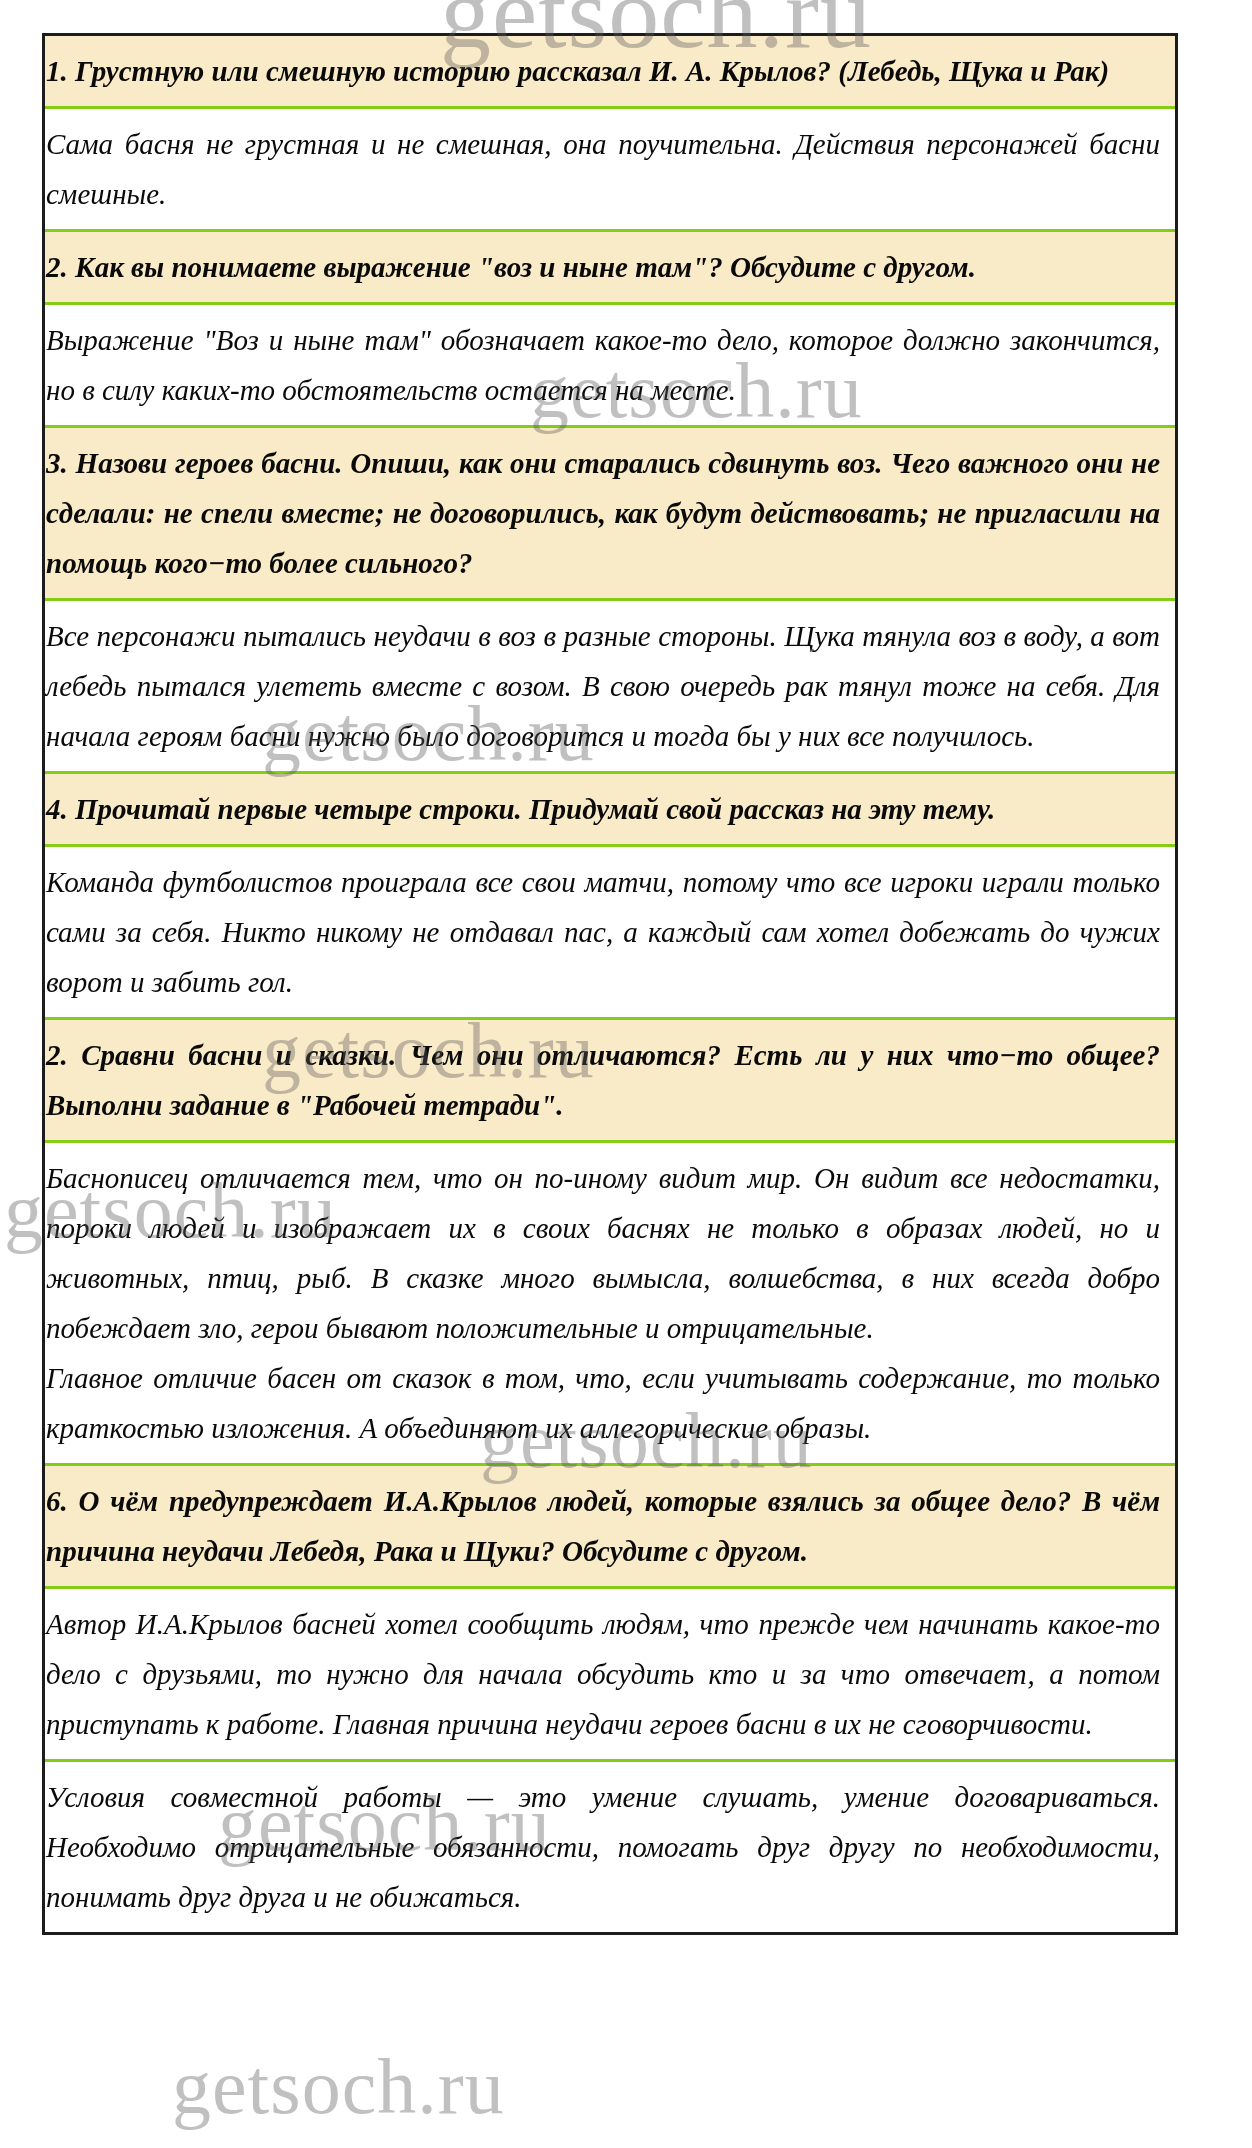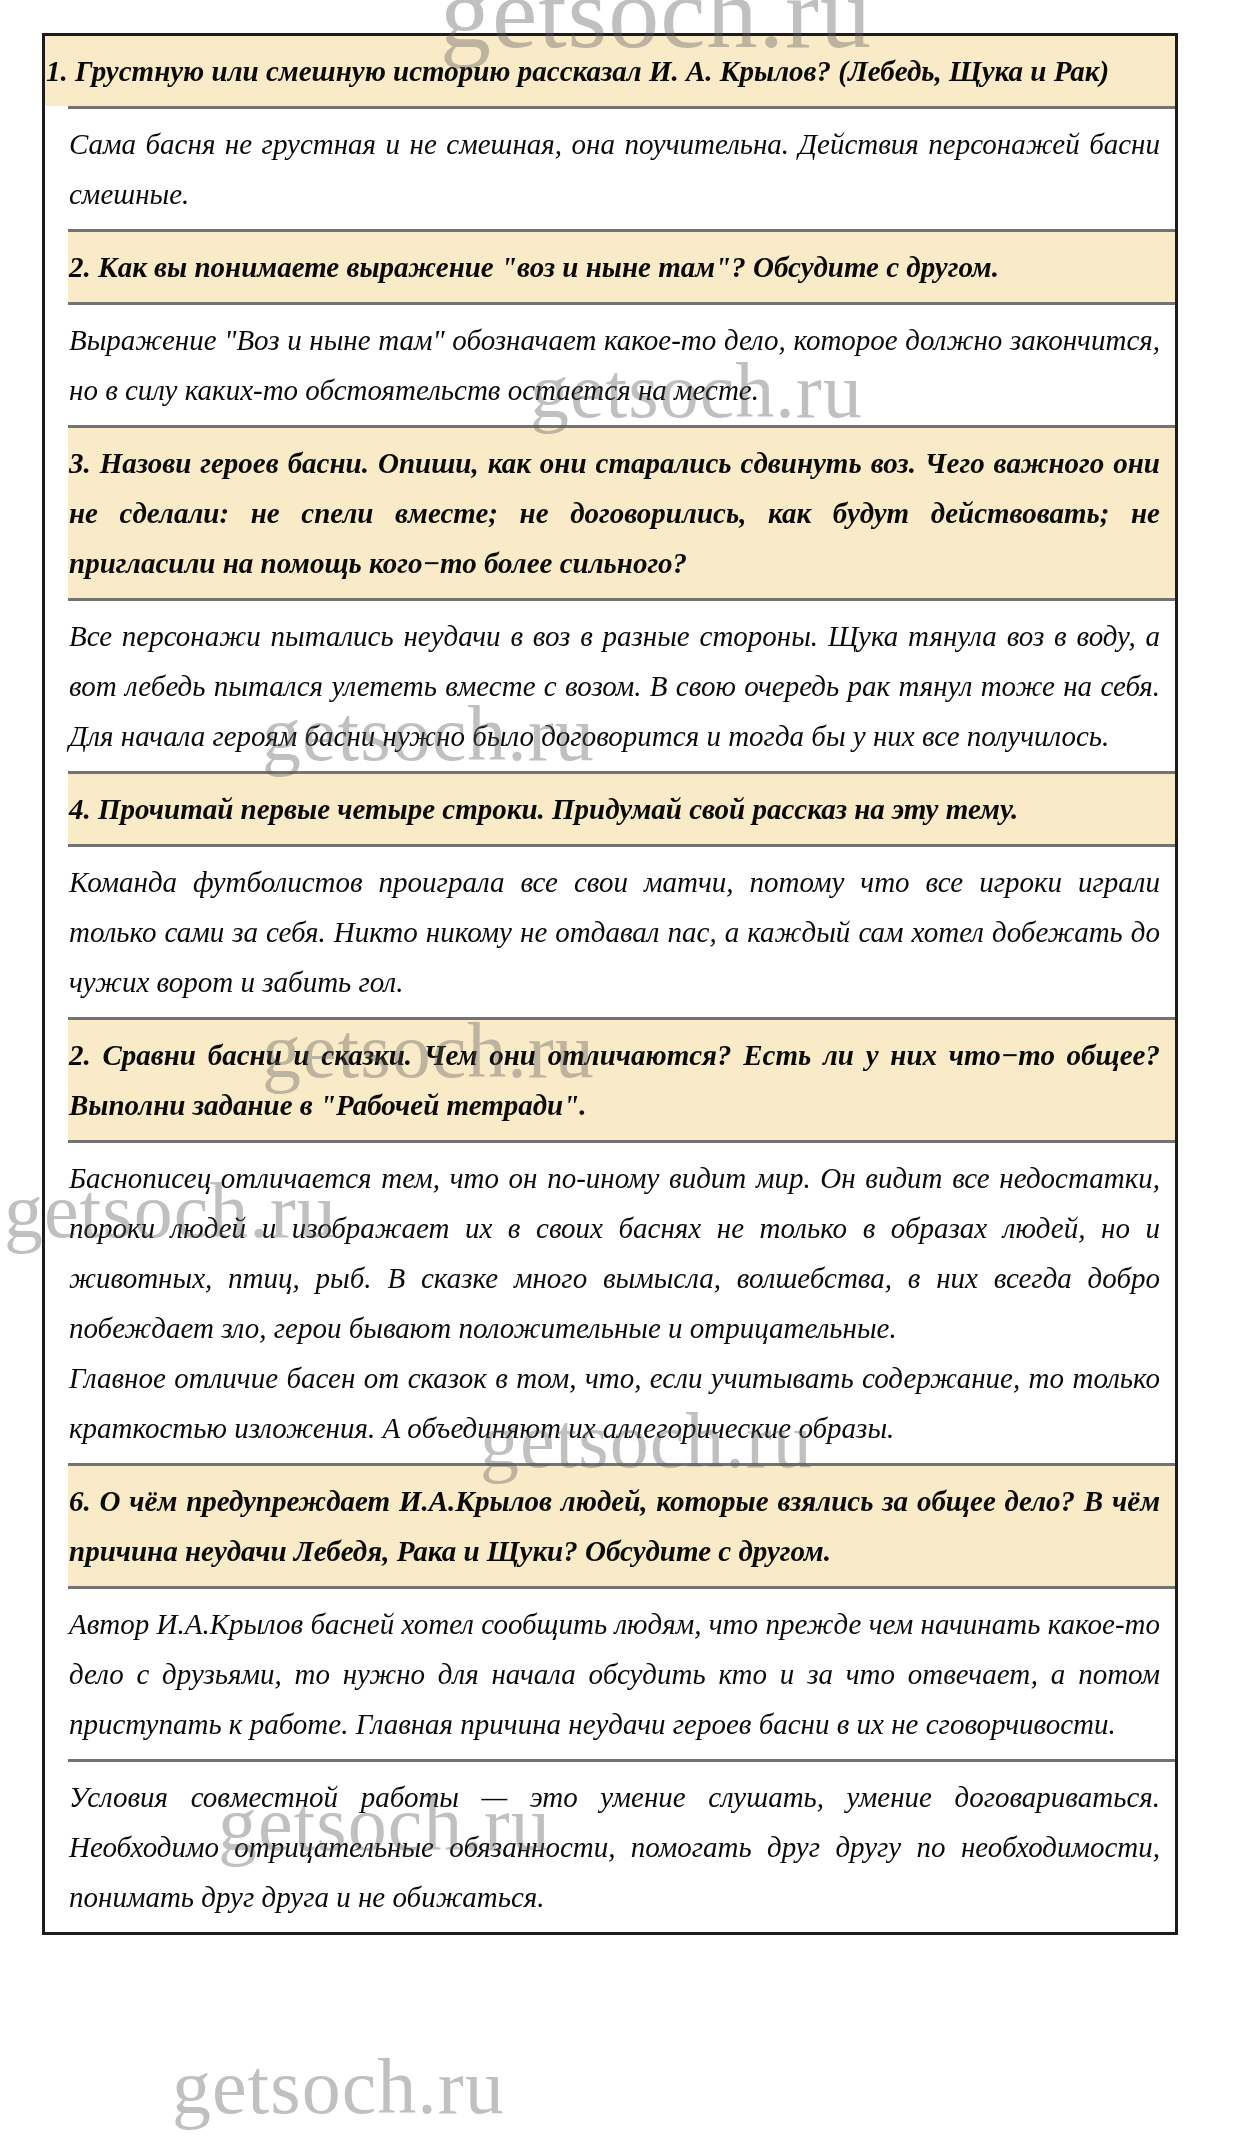--- a/index.html
+++ b/index.html
@@ -25,22 +25,21 @@
     border: 3px solid #1c1c1c;
     box-sizing: border-box;
     background: #ffffff;
   }
   .row {
     padding: 10px 15px 10px 1px;
     box-sizing: border-box;
     font-style: italic;
   }
   .row + .row {
-    border-top: 3px solid #737373;
-    margin-left: 23px;
+    border-top: 3px solid #84cc16;
   }
   .row p {
     margin: 0;
     font-size: 29px;
     line-height: 50px;
     color: #0a0a0a;
     text-align: justify;
   }
   .row.q {
     background: #faebc8;

